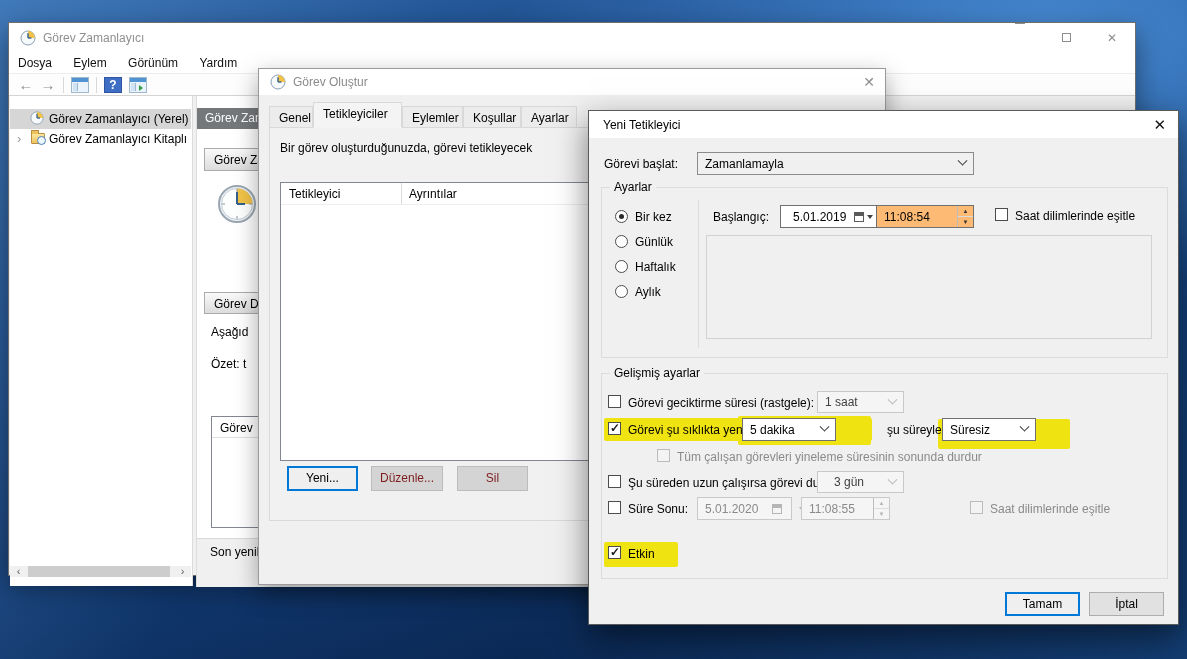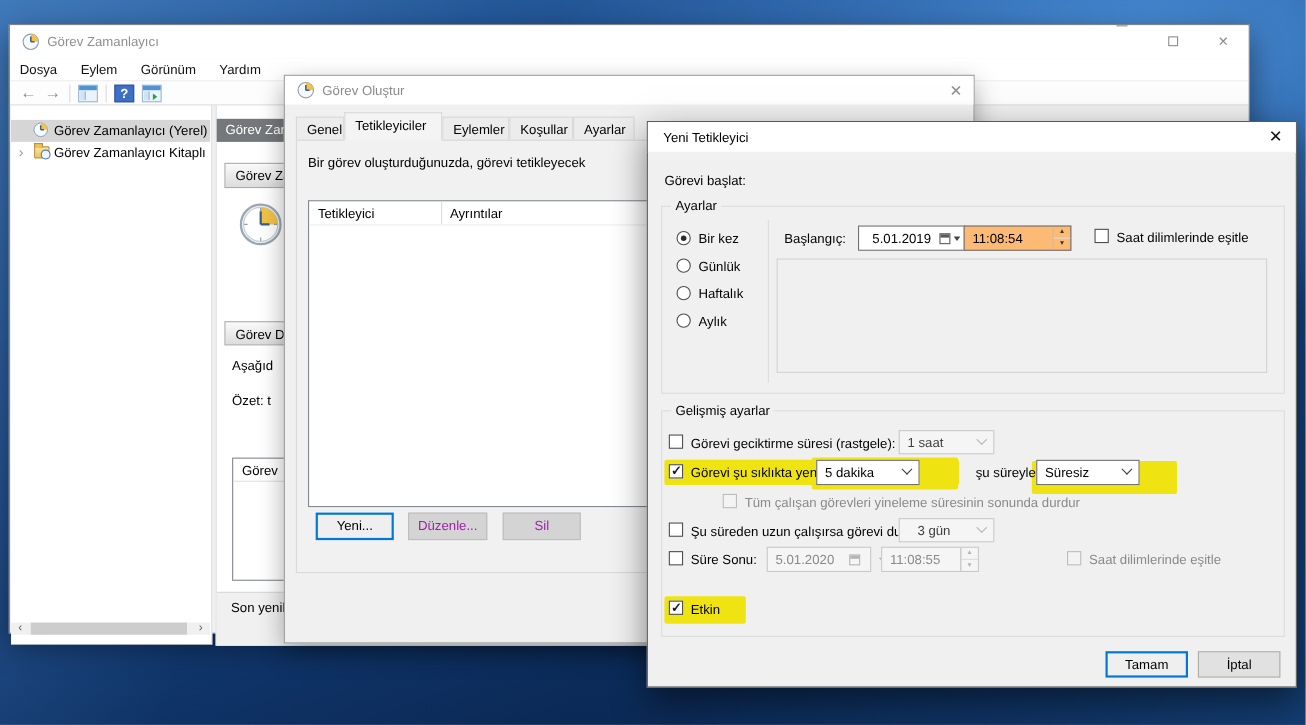--- a/index.html
+++ b/index.html
@@ -72,21 +72,21 @@
   .tab { position:absolute; top:37px; height:22px; background:#ececec; border:1px solid #d9d9d9; padding:4px 9px 0 9px; }
   .tab.active { top:33px; height:26px; background:#f4f4f4; border-bottom:1px solid #f4f4f4; z-index:2; }
   #ct-page { position:absolute; left:10px; top:58px; width:608px; height:394px; background:#f1f1f1; border:1px solid #d9d9d9; }
   #ct-desc { position:absolute; left:10px; top:13px; white-space:nowrap; }
   #ct-list { position:absolute; left:10px; top:54px; width:586px; height:279px; background:#fff; border:1px solid #828790; }
   #ct-list .col-h { position:absolute; top:4px; }
   #ct-list .col-div { position:absolute; top:0; width:1px; height:21px; background:#dcdcdc; }
   #ct-list .hdr-line { position:absolute; left:0; right:0; top:21px; height:1px; background:#ededed; }
   .btn { position:absolute; text-align:center; background:#e1e1e1; border:1px solid #adadad; font-size:12px; padding-top:4px; }
   .btn.focused { background:#efefef; border:2px solid #0078d7; padding-top:3px; }
-  .btn.disabled { background:#d4d4d4; border:1px solid #bcbcbc; color:#a21caf; }
+  .btn.disabled { background:#d4d4d4; border:1px solid #bcbcbc; color:#7f1d1d; }
 
   #new-trigger { left:540px; top:110px; width:591px; height:515px; background:#f0f0f0;
       border:1px solid #5a5a5a; box-shadow:0 12px 30px rgba(0,0,0,.5);margin-left:48px; }
   #nt-titlebar { height:28px; border-bottom:1px solid #f0f0f0; }
   #nt-title { left:14px; top:7px; color:#000; }
   #nt-close { right:12px; top:7px; color:#111; font-size:15px; }
 
   .lbl { position:absolute; white-space:nowrap; }
   .lbl.dis { color:#8a8a8a; }
 
@@ -256,20 +256,24 @@
     </div>
   </div>
 
   <div id="new-trigger" class="win">
     <div class="titlebar" id="nt-titlebar">
       <span class="title-text" id="nt-title">Yeni Tetikleyici</span>
       <span class="close-x" id="nt-close">✕</span>
     </div>
 
     <span class="lbl" style="left:15px;top:46px;">Görevi başlat:</span>
+    <div class="select gray" style="left:108px;top:41px;width:277px;">
+      <span class="tx">Zamanlamayla</span>
+      <span class="chev"></span>
+    </div>
 
     <div class="groupbox" style="left:12px;top:76px;width:567px;height:171px;">
       <span class="glabel">Ayarlar</span>
 
       <span class="radio sel" style="left:13px;top:22px;"></span>
       <span class="lbl" style="left:33px;top:22px;">Bir kez</span>
       <span class="radio" style="left:13px;top:47px;"></span>
       <span class="lbl" style="left:33px;top:47px;">Günlük</span>
       <span class="radio" style="left:13px;top:72px;"></span>
       <span class="lbl" style="left:33px;top:72px;">Haftalık</span>

